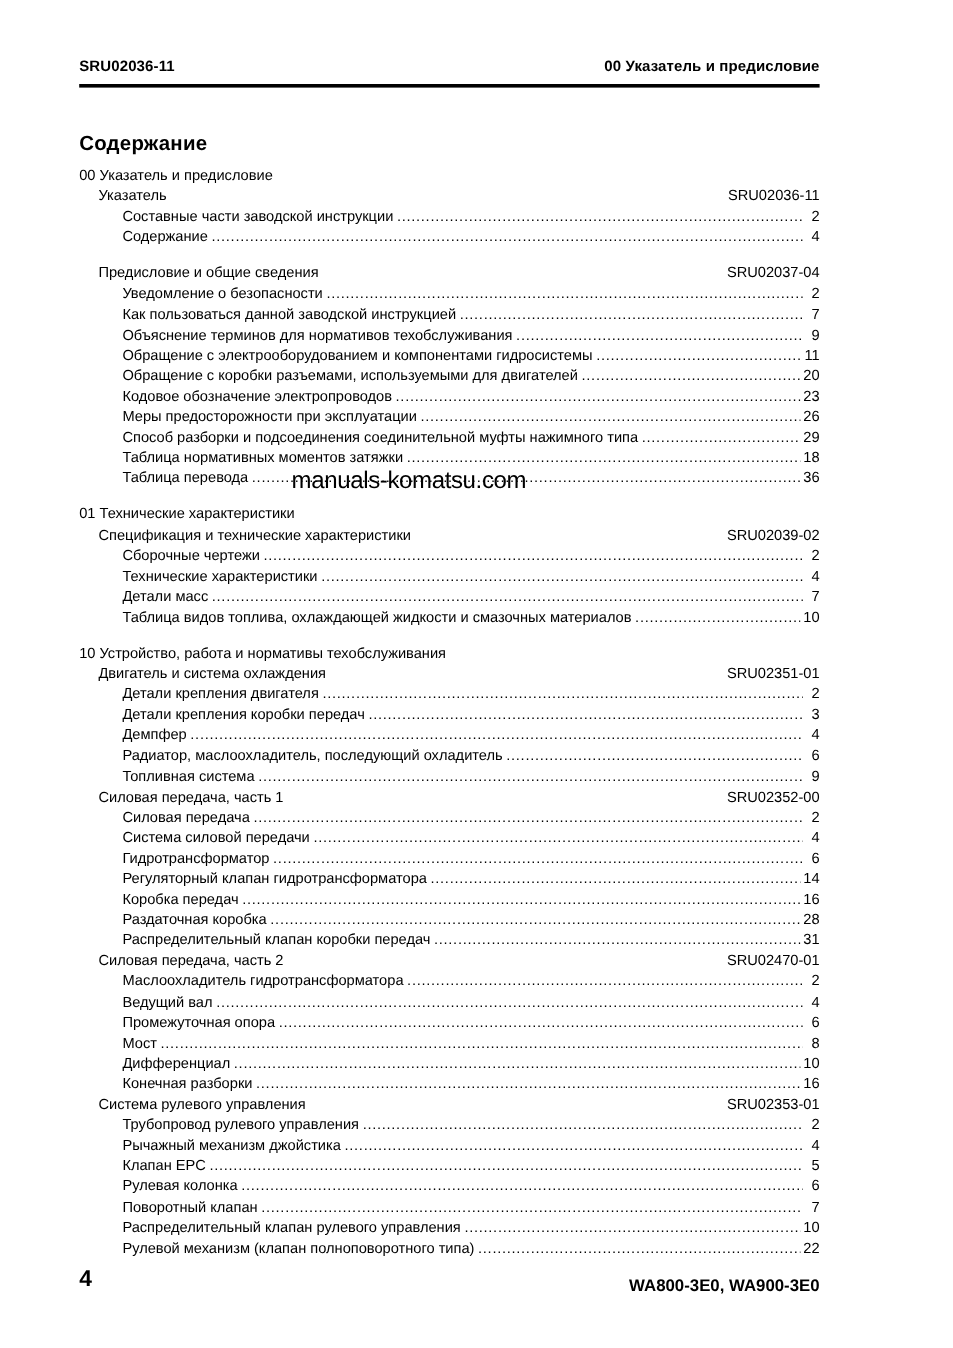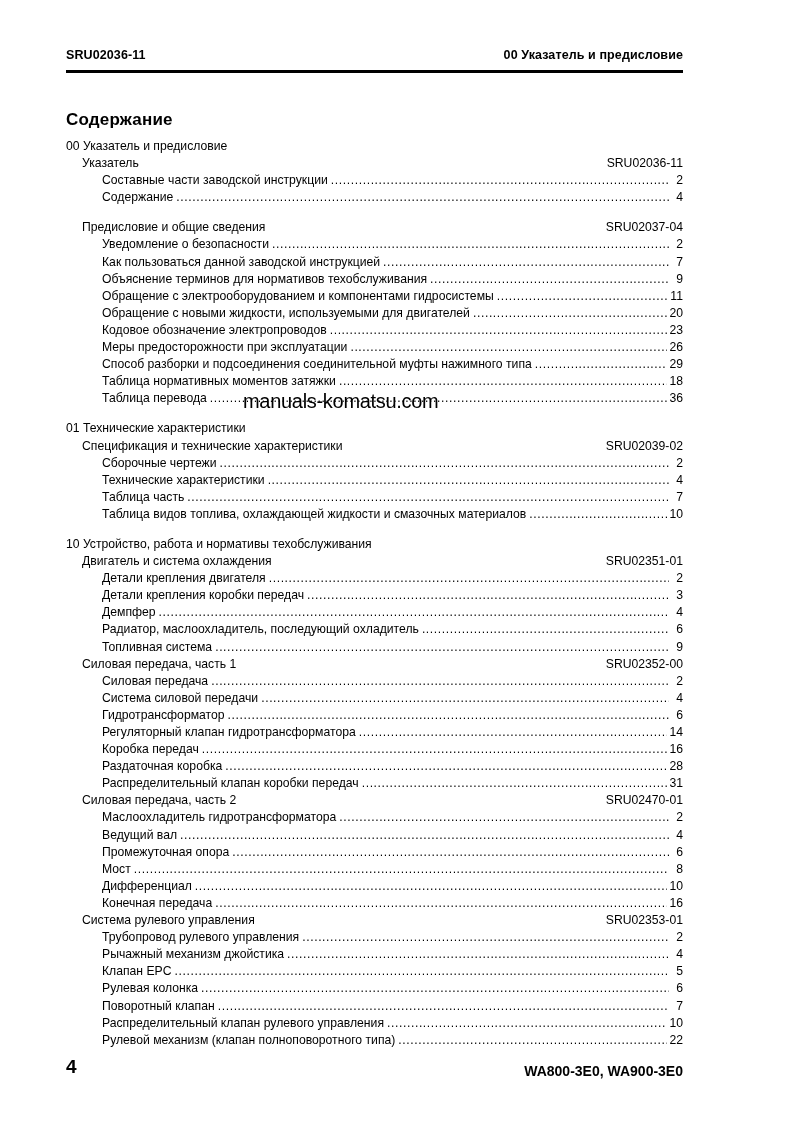--- a/index.html
+++ b/index.html
@@ -183,21 +183,21 @@
           <span class="row-label">Объяснение терминов для нормативов техобслуживания</span>
           <span class="leader"></span>
           <span class="row-value">9</span>
         </div>
         <div class="toc-row lvl2">
           <span class="row-label">Обращение с электрооборудованием и компонентами гидросистемы</span>
           <span class="leader"></span>
           <span class="row-value">11</span>
         </div>
         <div class="toc-row lvl2">
-          <span class="row-label">Обращение с новыми жидкости, используемыми для двигателей</span>
+          <span class="row-label">Обращение с коробки разъемами, используемыми для двигателей</span>
           <span class="leader"></span>
           <span class="row-value">20</span>
         </div>
         <div class="toc-row lvl2">
           <span class="row-label">Кодовое обозначение электропроводов</span>
           <span class="leader"></span>
           <span class="row-value">23</span>
         </div>
         <div class="toc-row lvl2">
           <span class="row-label">Меры предосторожности при эксплуатации</span>
@@ -235,21 +235,21 @@
           <span class="row-label">Сборочные чертежи</span>
           <span class="leader"></span>
           <span class="row-value">2</span>
         </div>
         <div class="toc-row lvl2">
           <span class="row-label">Технические характеристики</span>
           <span class="leader"></span>
           <span class="row-value">4</span>
         </div>
         <div class="toc-row lvl2">
-          <span class="row-label">Таблица часть</span>
+          <span class="row-label">Детали масс</span>
           <span class="leader"></span>
           <span class="row-value">7</span>
         </div>
         <div class="toc-row lvl2">
           <span class="row-label">Таблица видов топлива, охлаждающей жидкости и смазочных материалов</span>
           <span class="leader"></span>
           <span class="row-value">10</span>
         </div>
       </div>
       <div class="group-gap"></div>
@@ -352,21 +352,21 @@
           <span class="row-label">Мост</span>
           <span class="leader"></span>
           <span class="row-value">8</span>
         </div>
         <div class="toc-row lvl2">
           <span class="row-label">Дифференциал</span>
           <span class="leader"></span>
           <span class="row-value">10</span>
         </div>
         <div class="toc-row lvl2">
-          <span class="row-label">Конечная передача</span>
+          <span class="row-label">Конечная разборки</span>
           <span class="leader"></span>
           <span class="row-value">16</span>
         </div>
         <div class="toc-row lvl1 no-leader">
           <span class="row-label">Система рулевого управления</span>
           <span class="leader"></span>
           <span class="row-value">SRU02353-01</span>
         </div>
         <div class="toc-row lvl2">
           <span class="row-label">Трубопровод рулевого управления</span>

